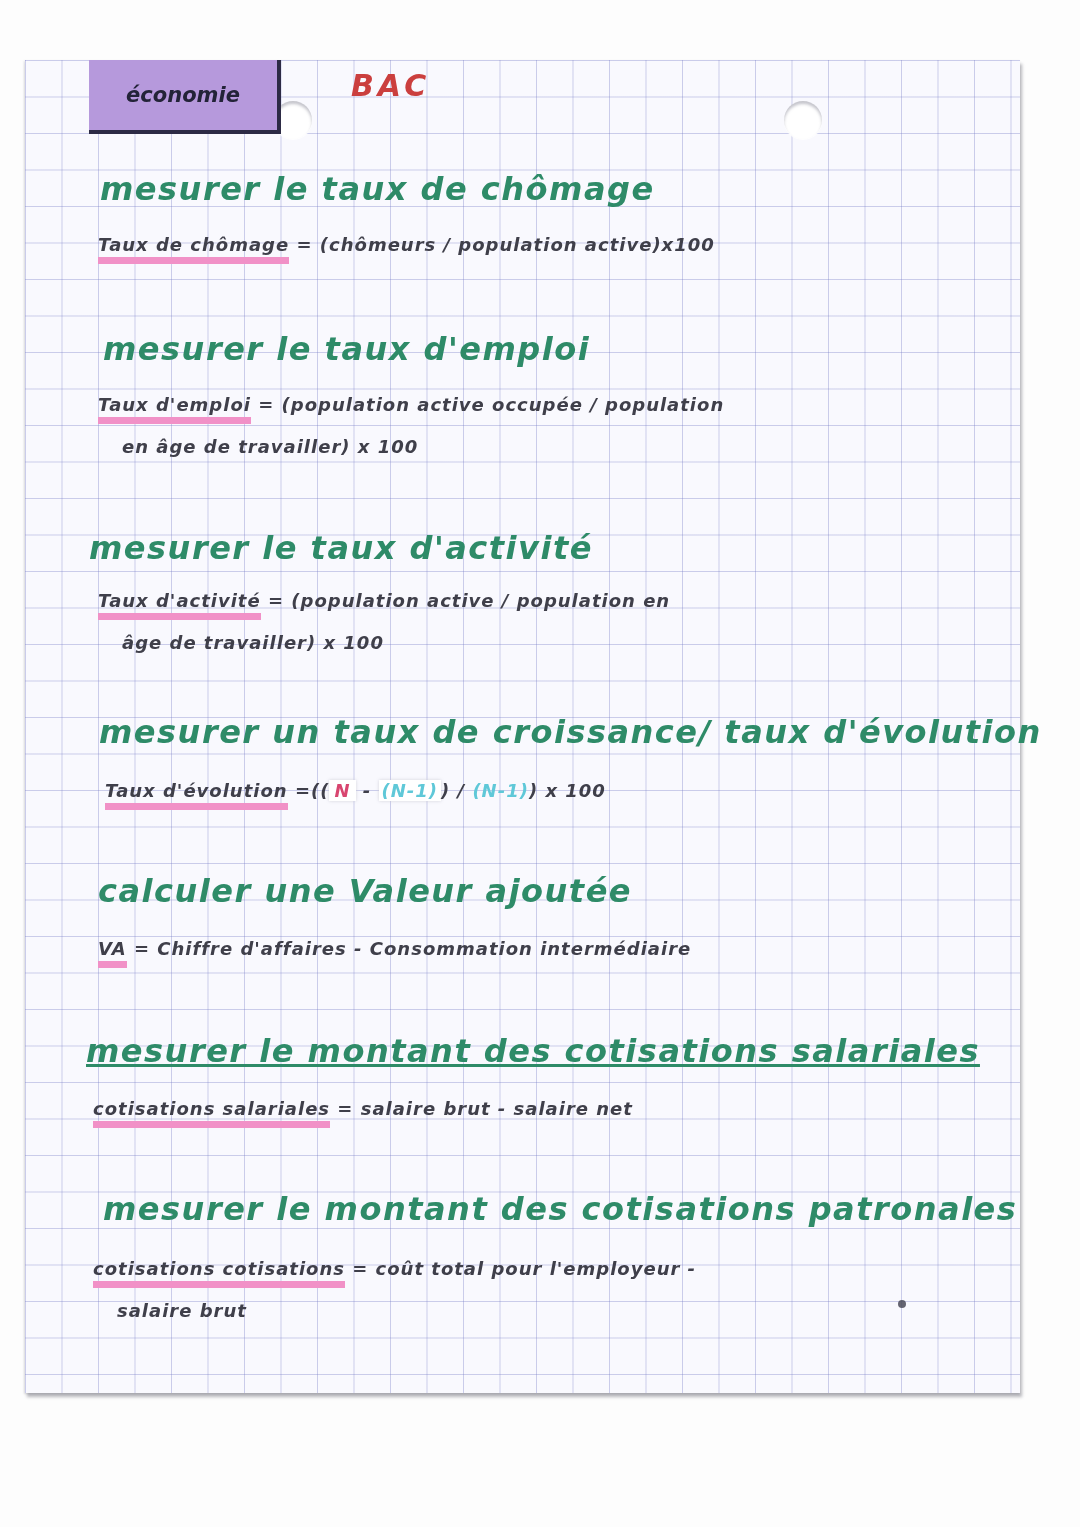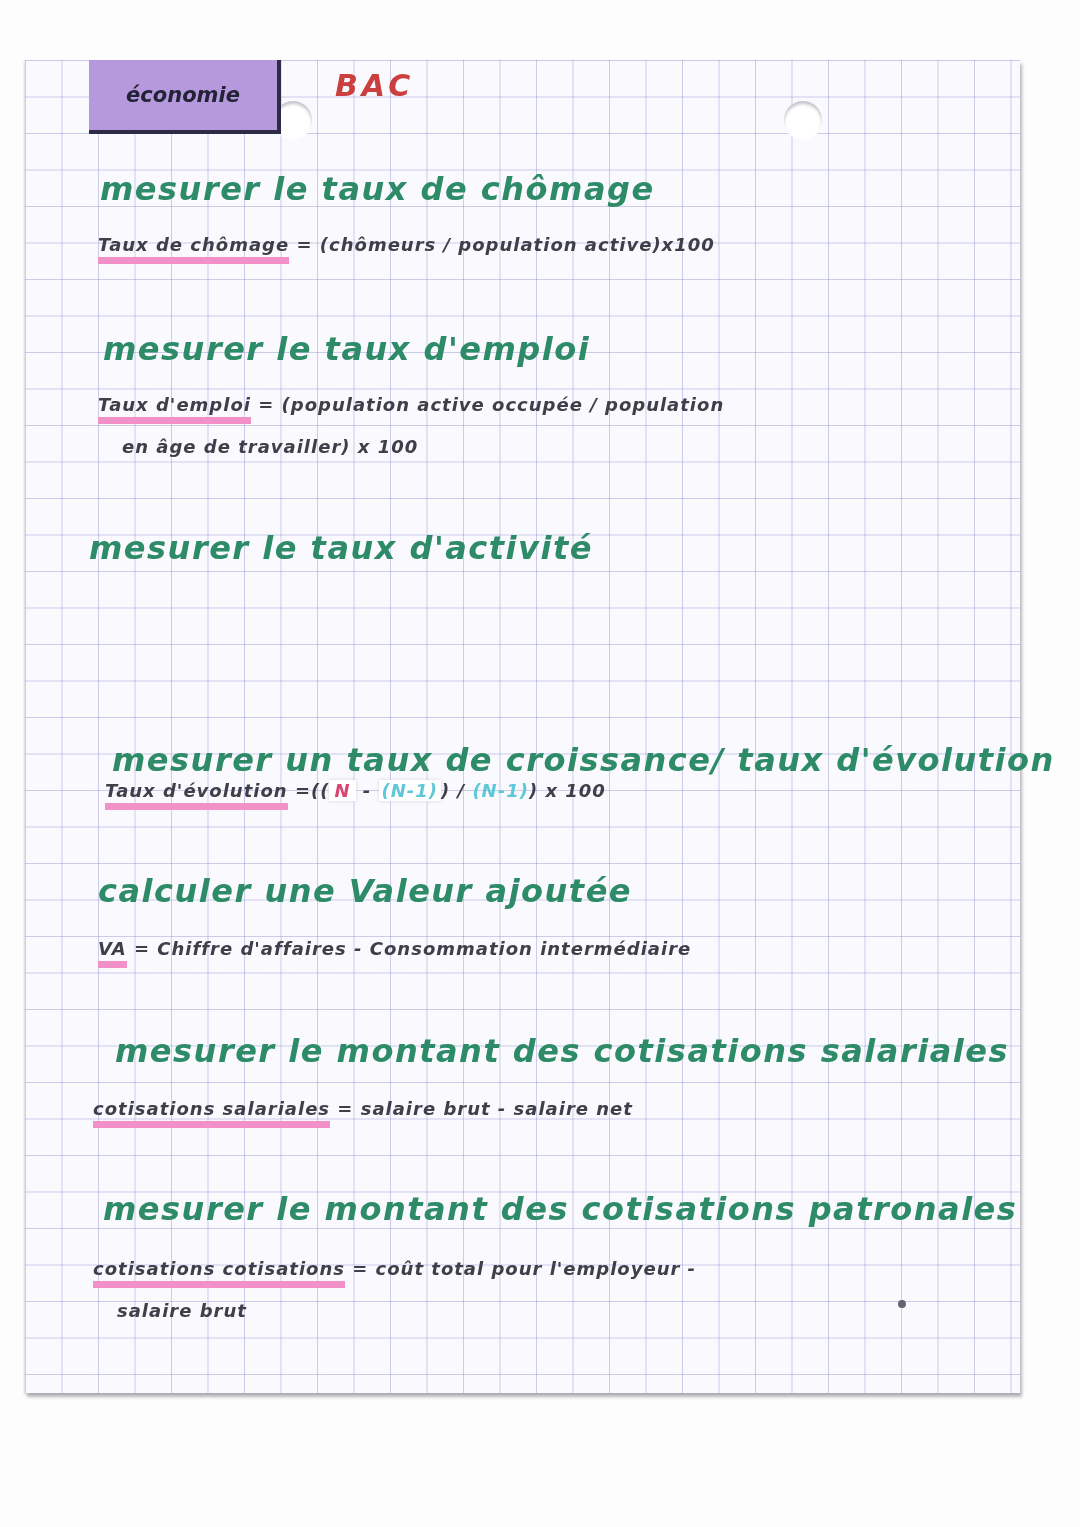--- a/index.html
+++ b/index.html
@@ -43,21 +43,21 @@
     border-right:4px solid var(--label-border);
     border-bottom:4px solid var(--label-border);
     display:flex;align-items:center;justify-content:center;
     color:#232338;font-size:21px;font-style:italic;font-weight:bold;margin-left:12px;
   }
   .title{
     position:absolute;left:308px;top:8px;
     color:var(--title-red);font-size:30px;font-style:italic;font-weight:bold;
     line-height:36px;letter-spacing:1px;
   }
-  .title .t2{margin-left:2px;letter-spacing:4px;}
+  .title .t2{margin-left:18px;letter-spacing:4px;}
   .heading{
     position:absolute;
     color:var(--heading-green);
     font-size:32px;font-style:italic;font-weight:bold;
     letter-spacing:1.5px;white-space:nowrap;
   }
   .formula{
     position:absolute;
     color:var(--ink);
     font-size:18px;font-style:italic;font-weight:bold;
@@ -98,32 +98,36 @@
     <span class="term">Taux de chômage</span><span> = (chômeurs / population active)x100</span>
   </div>
 
   <div class="heading" style="left:78px;top:270px;">mesurer le taux d'emploi</div>
   <div class="formula" style="left:73px;top:324px;width:950px;">
     <span class="term">Taux d'emploi</span><span> = (population active occupée / population</span>
     <span class="l2">en âge de travailler) x 100</span>
   </div>
 
   <div class="heading" style="left:64px;top:462px;margin-top:7px;">mesurer le taux d'activité</div>
+  <div class="formula" style="left:73px;top:520px;width:950px;">
+    <span class="term">Taux d'activité</span><span> = (population active / population en</span>
+    <span class="l2">âge de travailler) x 100</span>
+  </div>
 
-  <div class="heading" style="left:87px;top:653px;margin-top:28px;">mesurer un taux de croissance/ taux d'évolution</div>
+  <div class="heading" style="left:74px;top:653px;">mesurer un taux de croissance/ taux d'évolution</div>
   <div class="formula" style="left:80px;top:710px;width:950px;">
     <span class="term">Taux d'évolution</span><span class="tok-paren"> =((</span><span class="tok-n">N</span><span> - </span><span class="tok-n1">(N-1)</span><span class="tok-paren">) / </span><span class="tok-n1b">(N-1)</span><span class="tok-paren">) x 100</span>
   </div>
 
   <div class="heading" style="left:73px;top:812px;">calculer une Valeur ajoutée</div>
   <div class="formula" style="left:73px;top:868px;width:950px;">
     <span class="term">VA</span><span> = Chiffre d'affaires - Consommation intermédiaire</span>
   </div>
 
-  <div class="heading" style="left:90px;top:972px;">mesurer le montant des cotisations salariales</div>
+  <div class="heading" style="left:61px;top:972px;text-decoration:underline;">mesurer le montant des cotisations salariales</div>
   <div class="formula" style="left:68px;top:1028px;width:950px;">
     <span class="term">cotisations salariales</span><span> = salaire brut - salaire net</span>
   </div>
 
   <div class="heading" style="left:78px;top:1130px;">mesurer le montant des cotisations patronales</div>
   <div class="formula" style="left:68px;top:1188px;width:950px;">
     <span class="term">cotisations cotisations</span><span> = coût total pour l'employeur -</span>
     <span class="l2">salaire brut</span>
   </div>
 

